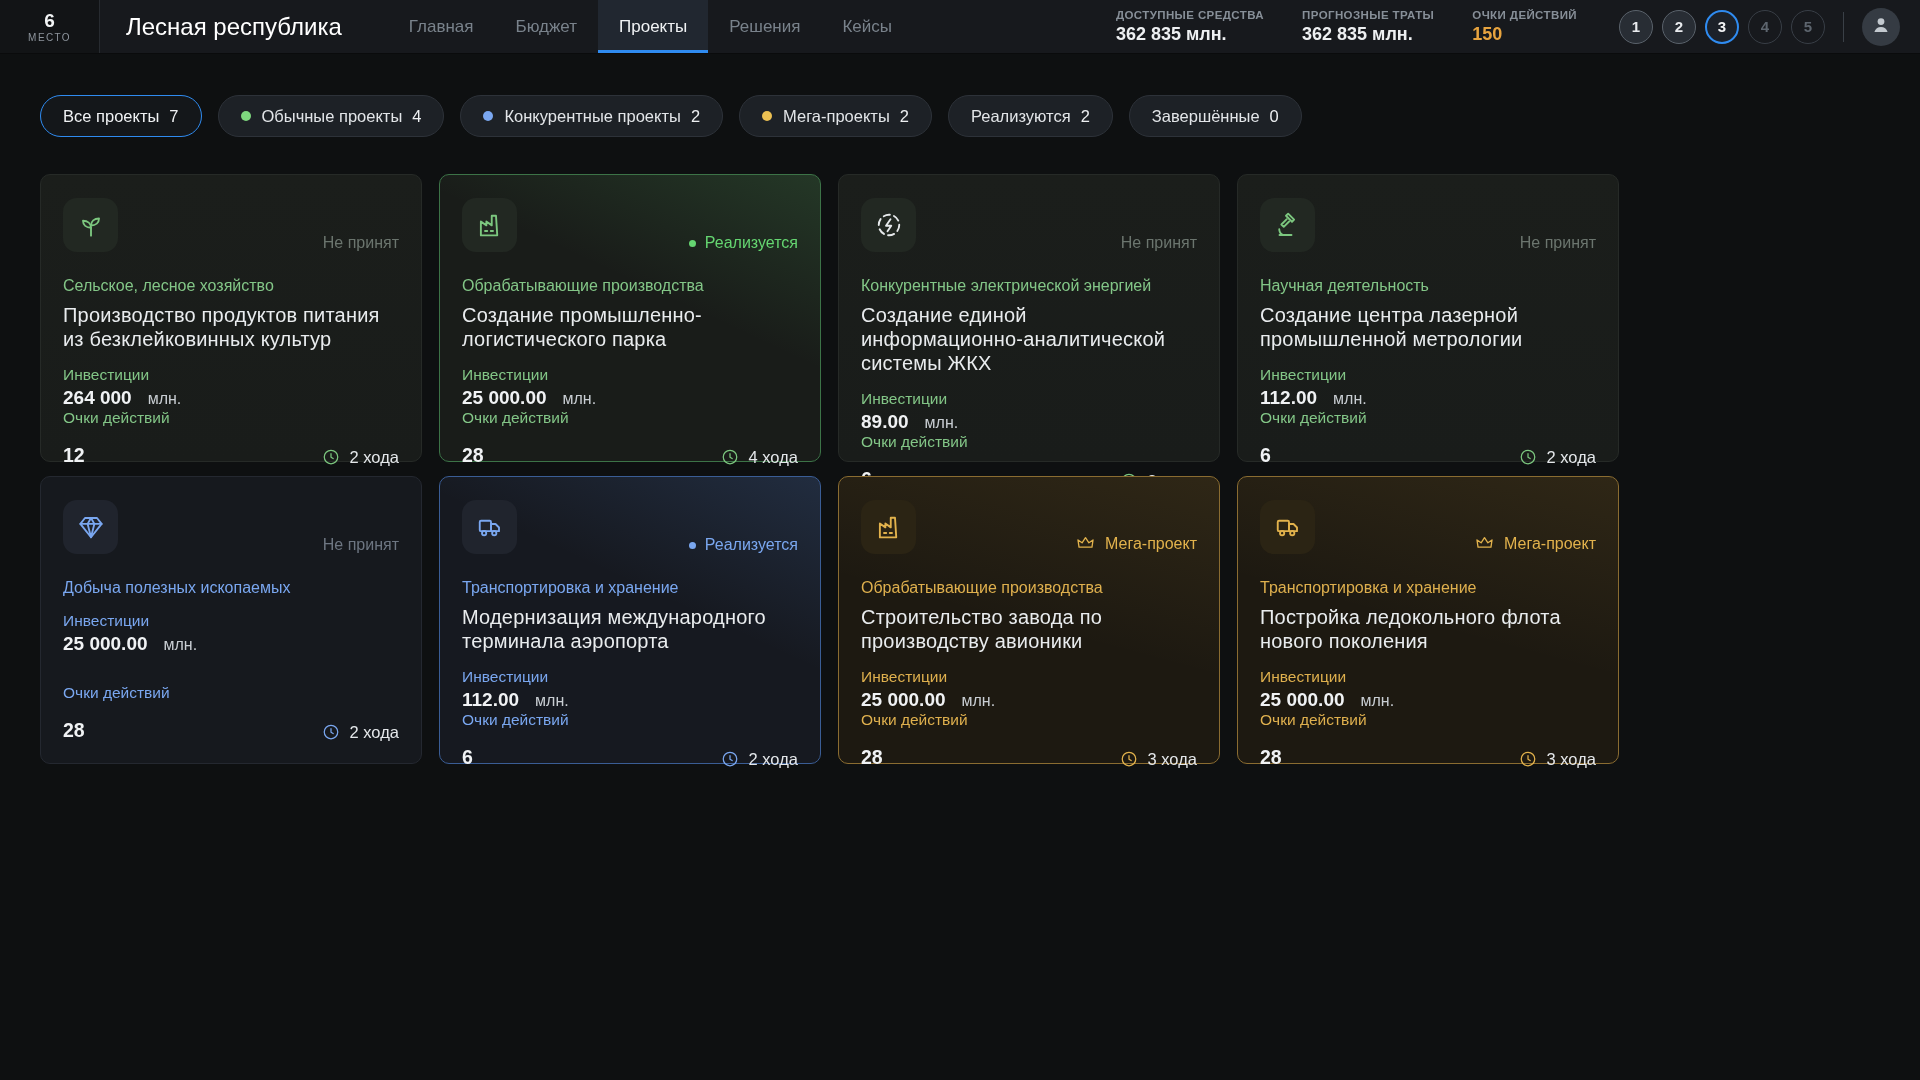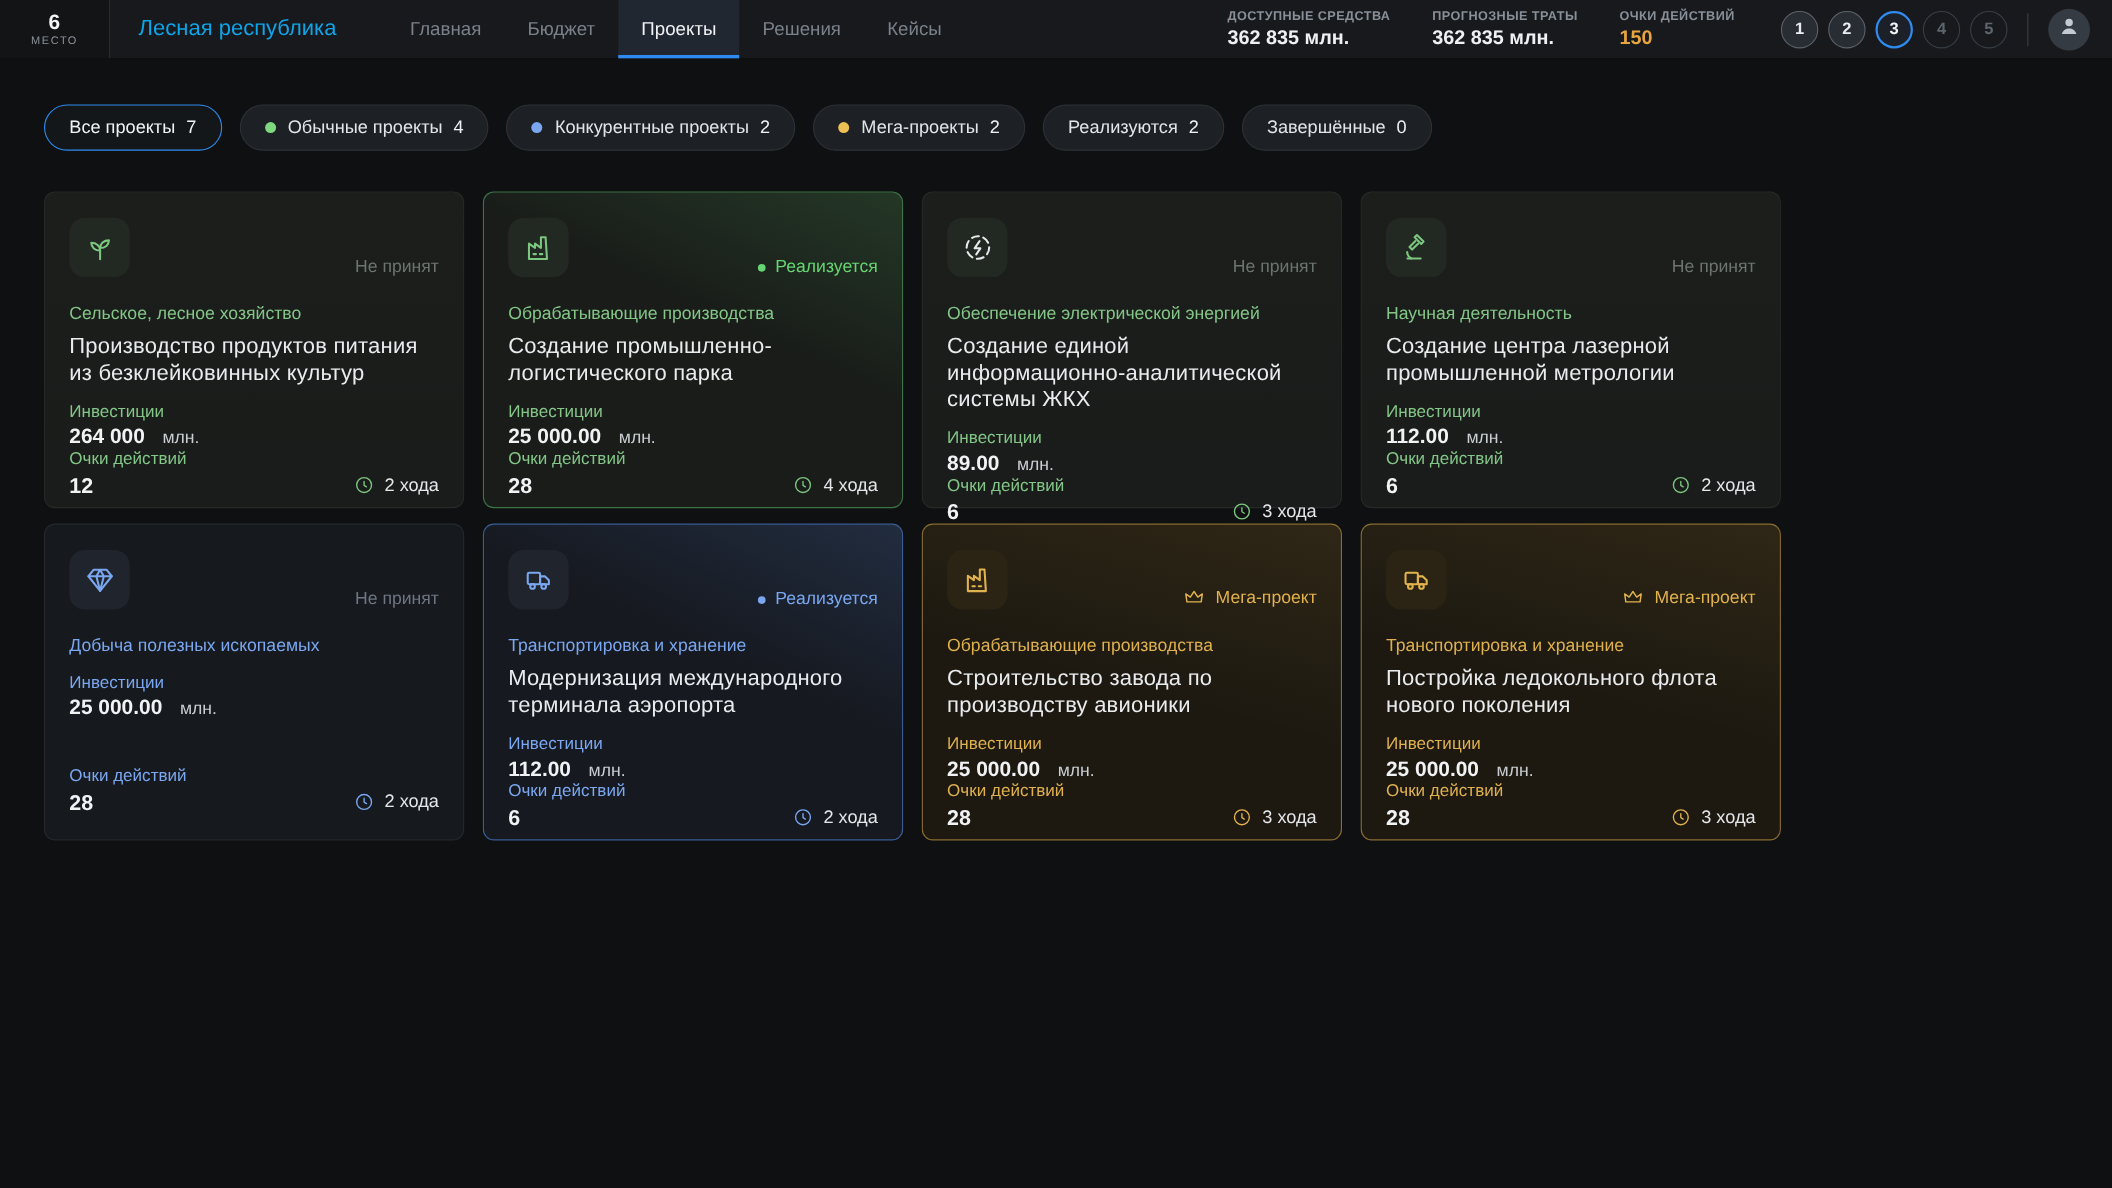--- a/index.html
+++ b/index.html
@@ -5,21 +5,21 @@
   * { margin:0; padding:0; box-sizing:border-box; }
   html,body { width:1920px; height:1080px; background:#0e1011; overflow:hidden;
     font-family:"Liberation Sans","DejaVu Sans",sans-serif; }
 
   
   header { height:54px; background:#17191d; display:flex; align-items:center; border-bottom:1px solid #0a0b0c; }
   .rank { width:100px; align-self:stretch; display:flex; flex-direction:column; justify-content:center; align-items:center;
     background:#121416; border-right:1px solid #272b30; }
   .rank-num { font-size:19px; font-weight:700; color:#f2f4f5; line-height:20px; }
   .rank-label { font-size:10px; letter-spacing:1.5px; color:#8d949c; margin-top:1px; }
-  .app-title { margin-left:26px; font-size:20px; font-weight:500; color:#0ea5e9; white-space:nowrap; }
+  .app-title { margin-left:26px; font-size:24px; font-weight:500; color:#ffffff; white-space:nowrap; }
   nav { margin-left:46px; align-self:stretch; display:flex; }
   .nav-item { display:flex; align-items:center; padding:0 21px; font-size:17px; color:#79828b; cursor:pointer; position:relative; }
   .nav-item.active { background:#212730; color:#f0f2f4; }
   .nav-item.active::after { content:""; position:absolute; left:0; right:0; bottom:0; height:3px; background:#2f8bf0; }
   .hdr-right { margin-left:auto; display:flex; align-items:center; padding-right:20px; }
   .stats { display:flex; gap:38px; margin-right:42px; }
   .stat-label { font-size:11.5px; font-weight:700; color:#878f98; letter-spacing:.4px; margin-bottom:3px; white-space:nowrap; }
   .stat-value { font-size:18px; font-weight:600; color:#eef0f2; white-space:nowrap; }
   .turns-row { display:flex; gap:9px; align-items:center; margin-right:18px; }
   .turn { width:34px; height:34px; border-radius:50%; display:flex; align-items:center; justify-content:center;
@@ -74,21 +74,21 @@
   .theme-green .category, .theme-green .clabel { color:#83c687; }
   .theme-blue  .category, .theme-blue  .clabel { color:#7aa7f0; }
   .theme-mega  .category, .theme-mega  .clabel { color:#dfb04e; }
 
   .ctitle { margin-top:8px; font-size:20px; line-height:24px; color:#e9ecee; font-weight:500; letter-spacing:.2px; max-width:330px; }
   .clabel { font-size:15.5px; }
   .clabel.inv { margin-top:15px; }
   .clabel.ap { margin-top:auto; }
   .cvalue { margin-top:3px; font-size:19px; font-weight:600; color:#f0f2f4; }
   .cvalue .unit { font-size:16px; font-weight:400; color:#c9ced3; margin-left:4px;padding-left:12px; }
-  .bottom { display:flex; justify-content:space-between; align-items:flex-start; margin-top:4px; }
+  .bottom { display:flex; justify-content:space-between; align-items:flex-end; margin-top:17px; }
   .ap-val { font-size:19.5px; font-weight:600; color:#f0f2f4; }
   .turns-wrap { display:flex; align-items:center; gap:9px; font-size:16.5px; color:#e4e7ea; }
   .turns-wrap .bicon svg { width:20px; height:20px; display:block; }
   .theme-green .turns-wrap .bicon { color:#7cc77f; }
   .theme-blue  .turns-wrap .bicon { color:#7aa7f0; }
   .theme-mega  .turns-wrap .bicon { color:#e2b24c; }
 </style>
 </head>
 <body>
 
@@ -241,21 +241,21 @@
               <svg viewBox="0 0 24 24" fill="none" stroke="currentColor" stroke-width="1.5" stroke-linecap="round" stroke-linejoin="round">
                 <circle cx="12" cy="12" r="8.2" stroke-dasharray="5.1 3.4"></circle>
                 <path d="M13.2 7.4l-3.6 5.2h4.2l-3 4.4"></path>
               </svg>
             </span>
           </div>
           <div class="status muted">
             <span>Не принят</span>
           </div>
         </div>
-        <div class="category">Обеспечение электрической энергией</div>
+        <div class="category">Конкурентные электрической энергией</div>
         <h3 class="ctitle">Создание единой информационно-аналитической системы ЖКХ</h3>
         <div class="clabel inv">Инвестиции</div>
         <div class="cvalue"><span>89.00</span><span class="unit">млн.</span></div>
         <div class="clabel ap">Очки действий</div>
         <div class="bottom">
           <span class="ap-val">6</span>
           <div class="turns-wrap">
             <span class="bicon">
               <svg viewBox="0 0 24 24" fill="none" stroke="currentColor" stroke-width="1.5" stroke-linecap="round" stroke-linejoin="round">
                 <circle cx="12" cy="12" r="8.1"></circle>

